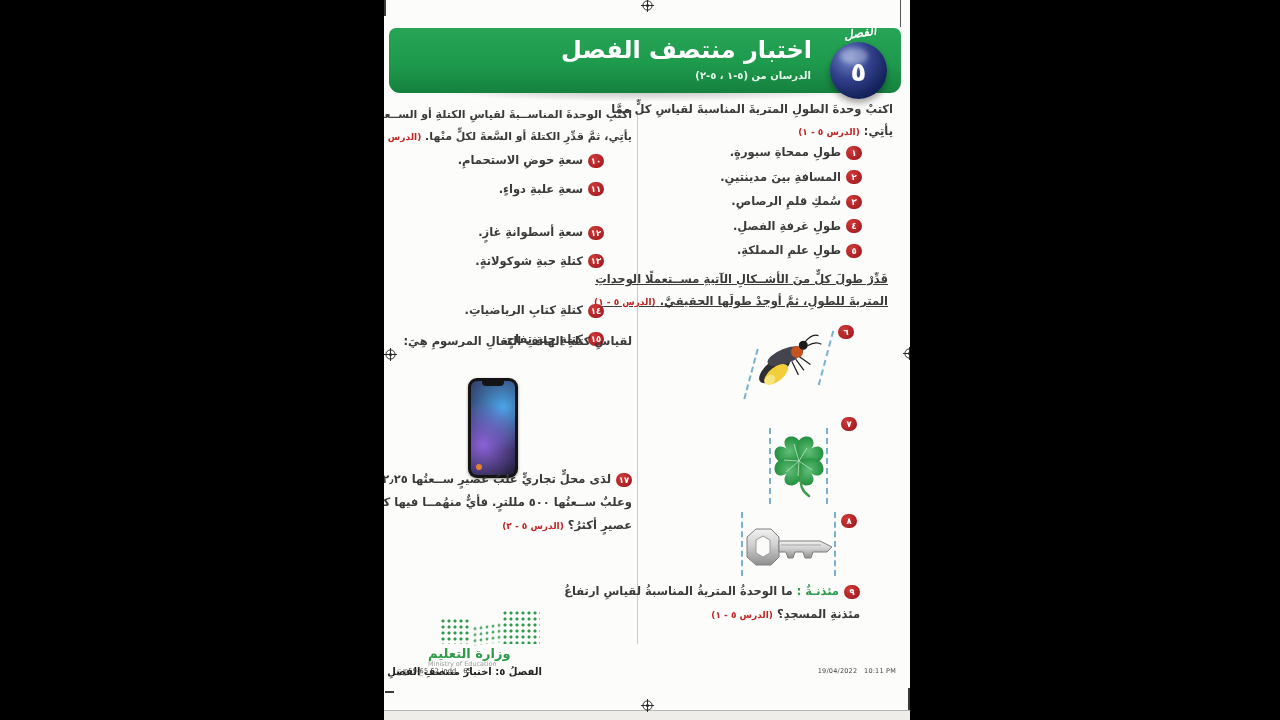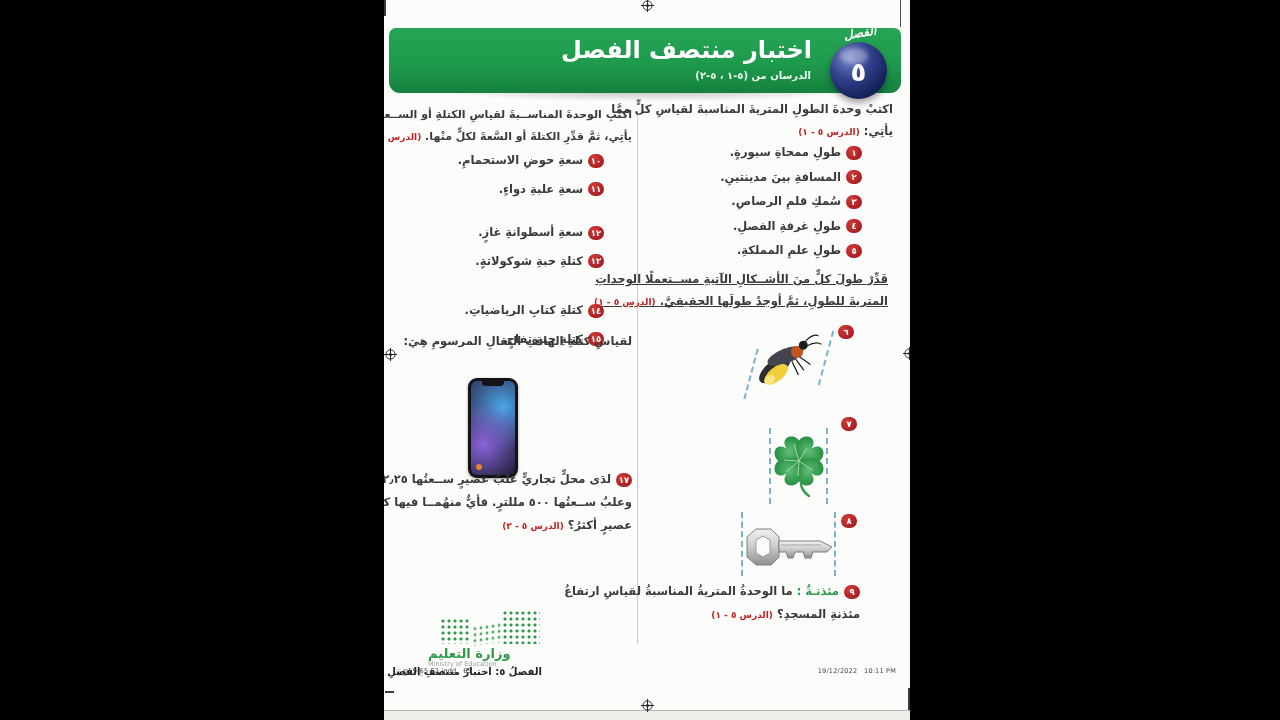--- a/index.html
+++ b/index.html
@@ -221,21 +221,21 @@
     <div class="dots" style="left:118px;top:610px;width:38px;height:34px;"></div>
     <div class="moe-ar">وزارة التعليم</div>
     <div class="moe-en">Ministry of Education</div>
     <div class="artifact">65 - 2</div>
     <div class="chapline">الفصلُ ٥: اختبارُ منتصفِ الفصلِ</div>
 
     <div class="printline" style="left:20px;">
       <span>p59-65 S2.indd</span>&nbsp;&nbsp;&nbsp;<span>65</span>
     </div>
     <div class="printline" style="right:14px;">
-      <span>19/12/2022</span>&nbsp;&nbsp;&nbsp;<span>10:11 PM</span>
+      <span>19/04/2022</span>&nbsp;&nbsp;&nbsp;<span>10:11 PM</span>
     </div>
     <div class="pageedge"></div>
     <div class="pagestrip"></div>
 
     <svg class="regmark" style="left:257px;top:-1px;" width="13" height="13" viewBox="0 0 13 13">
       <circle cx="6.5" cy="6.5" r="4.6" fill="none" stroke="#2b2b2b" stroke-width="1"></circle>
         <line x1="6.5" y1="0" x2="6.5" y2="13" stroke="#2b2b2b" stroke-width="1"></line>
         <line x1="0" y1="6.5" x2="13" y2="6.5" stroke="#2b2b2b" stroke-width="1"></line>
         <circle cx="6.5" cy="6.5" r="1.6" fill="#2b2b2b"></circle>
     </svg>

